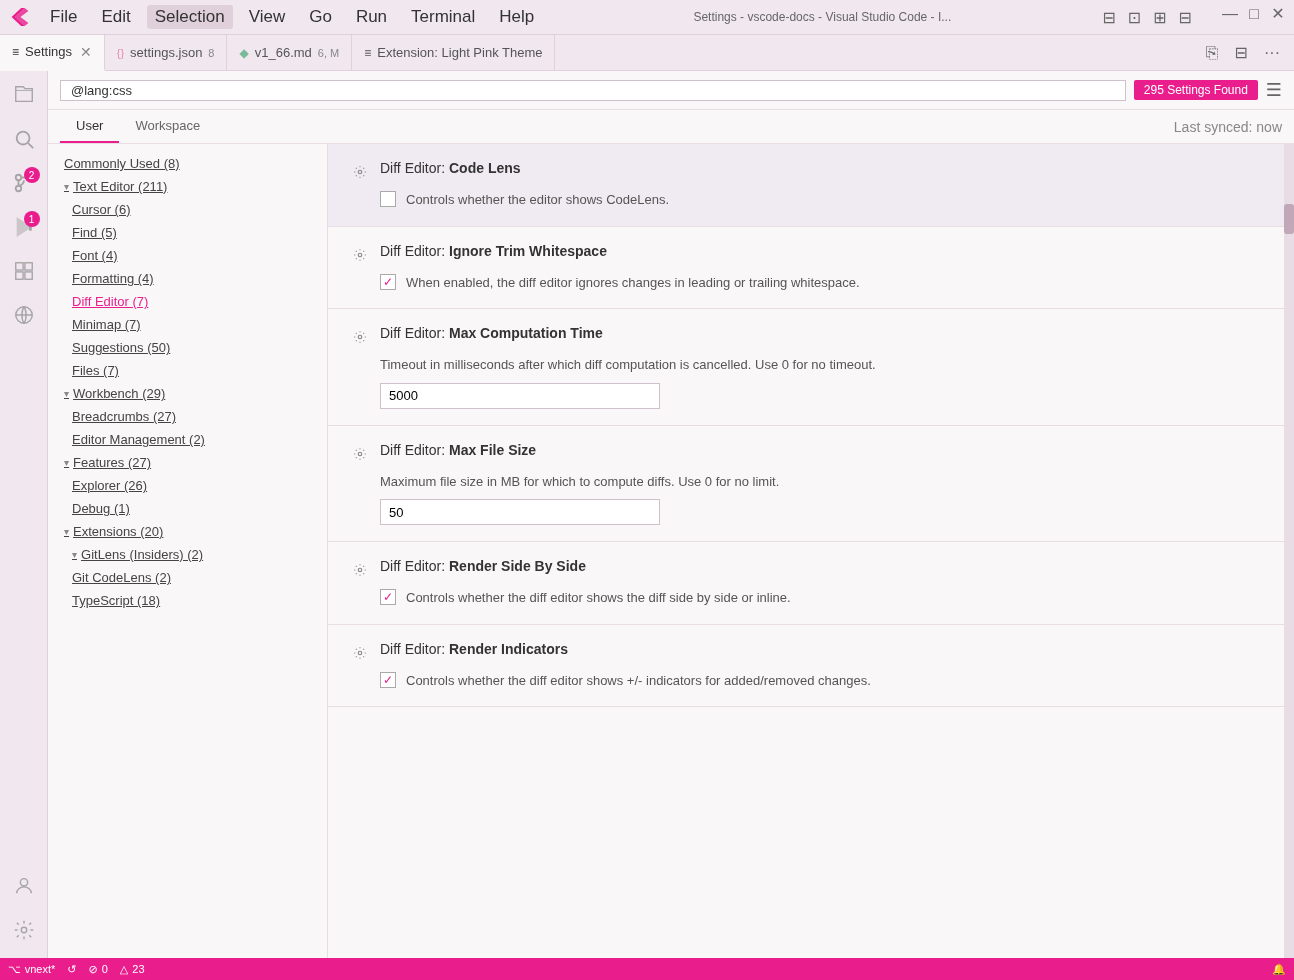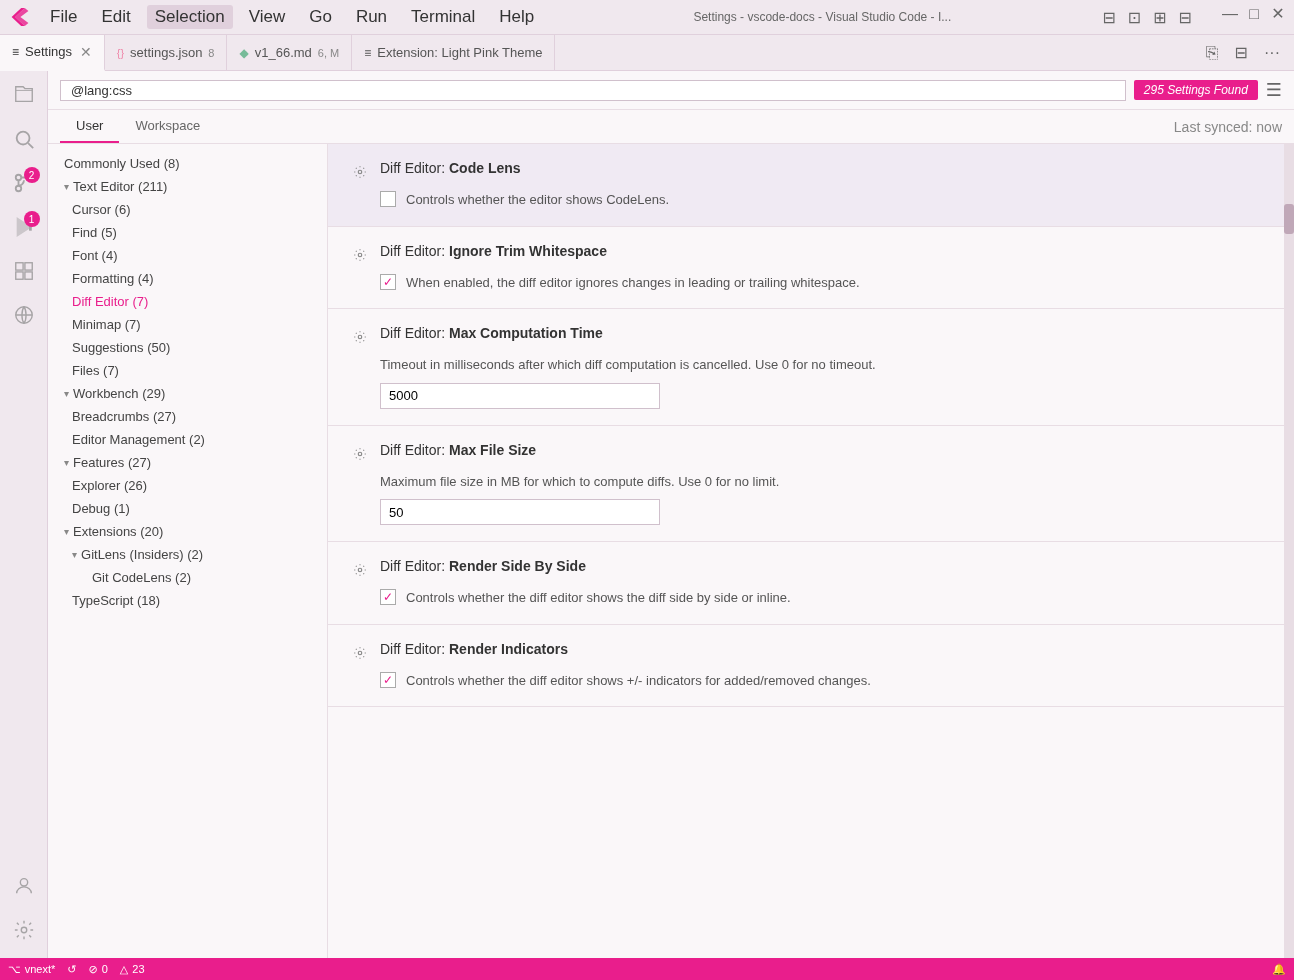--- a/index.html
+++ b/index.html
@@ -190,21 +190,20 @@
       font-size: 13px;
       color: #333;
       outline: none;
     }
     .settings-count {
       background: #e91e8c;
       color: white;
       padding: 3px 10px;
       font-size: 12px;
       border-radius: 2px;
-      font-style: italic;
     }
     .filter-btn {
       cursor: pointer;
       color: #666;
       font-size: 18px;
     }
 
     
     .settings-tabs {
       display: flex;
@@ -247,24 +246,25 @@
       background: #faf7f9;
     }
     .sidebar-item {
       padding: 4px 16px 4px 24px;
       cursor: pointer;
       font-size: 13px;
       color: #444;
       display: flex;
       align-items: center;
       gap: 4px;
+      text-decoration: underline;
     }
     .sidebar-item.level0 { padding-left: 16px; font-weight: 500; }
     .sidebar-item.level1 { }
-    .sidebar-item.level2 { padding-left: 44px; }
+    .sidebar-item.level2 { padding-left: 24px; }
     .sidebar-item.active { color: #e91e8c; }
     .chevron { font-size: 10px; color: #888; }
 
     
     .settings-panel {
       flex: 1;
       overflow-y: auto;
       padding: 0;
     }
 

